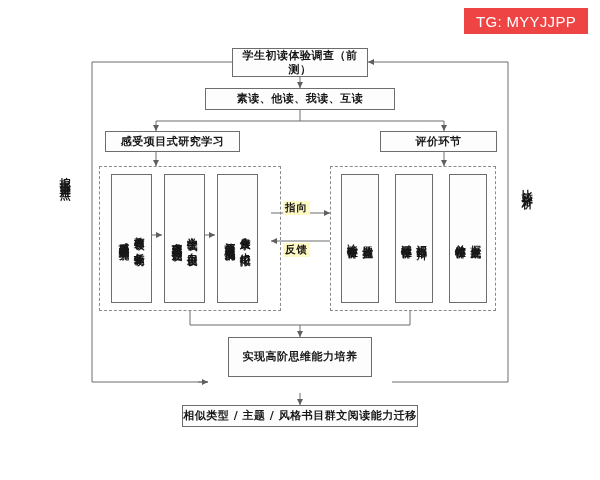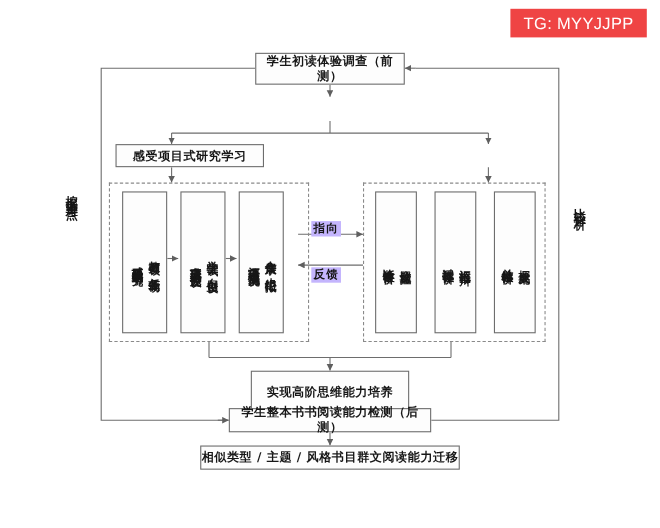--- a/index.html
+++ b/index.html
@@ -81,21 +81,21 @@
     white-space: pre;
   }
 
   
   .edge-label {
     position: absolute;
     font-size: 10.5px;
     font-weight: bold;
     color: #161616;
     letter-spacing: 1px;
-    background: #c4b5fd;
+    background: #fef9c3;
     padding: 0 2px;
     white-space: nowrap;
   }
 
   
   .wm {
     position: absolute;
     background: #ef4444;
     color: #ffffff;
     font-family: "Liberation Sans", "DejaVu Sans", sans-serif;
@@ -169,25 +169,31 @@
   </svg>
 
   <div class="dashed-group" style="left:99px; top:166px; width:182px; height:145px;"></div>
 
   <div class="dashed-group" style="left:330px; top:166px; width:166px; height:145px;"></div>
 
   <div class="box h-box" style="left:232px; top:48px; width:136px; height:29px;">
     <span>学生初读体验调查（前测）</span>
   </div>
 
+  <div class="box h-box" style="left:205px; top:88px; width:190px; height:22px;">
+    <span>素读、他读、我读、互读</span>
+  </div>
 
   <div class="box h-box" style="left:105px; top:131px; width:135px; height:21px;">
     <span>感受项目式研究学习</span>
   </div>
 
+  <div class="box h-box" style="left:380px; top:131px; width:117px; height:21px;">
+    <span>评价环节</span>
+  </div>
 
   <div class="box v-box" style="left:111px; top:174px; width:41px; height:129px;">
     <span>教师引领：任务驱动
 感受项目式研究学习</span>
   </div>
 
   <div class="box v-box" style="left:164px; top:174px; width:41px; height:129px;">
     <span>学生尝试：自主创设
 完成项目式研究议题</span>
   </div>
@@ -209,23 +215,20 @@
 
   <div class="box v-box" style="left:449px; top:174px; width:38px; height:129px;">
     <span>探究成果
 总结性评价</span>
   </div>
 
   <div class="box h-box" style="left:228px; top:337px; width:144px; height:40px;">
     <span>实现高阶思维能力培养</span>
   </div>
 
-  <div class="box h-box" style="left:208px; top:371px; width:184px; height:22px;">
-    <span>学生整本书书阅读能力检测（后测）</span>
-  </div>
 
   <div class="box h-box" style="left:182px; top:405px; width:236px; height:22px;">
     <span>相似类型 / 主题 / 风格书目群文阅读能力迁移</span>
   </div>
 
   <div class="side-label" style="left:58px; top:168px;">挖掘重难点</div>
 
   <div class="side-label" style="left:520px; top:180px;">比较分析</div>
 
   <div class="edge-label" style="left:283px; top:201px;">指向</div>

